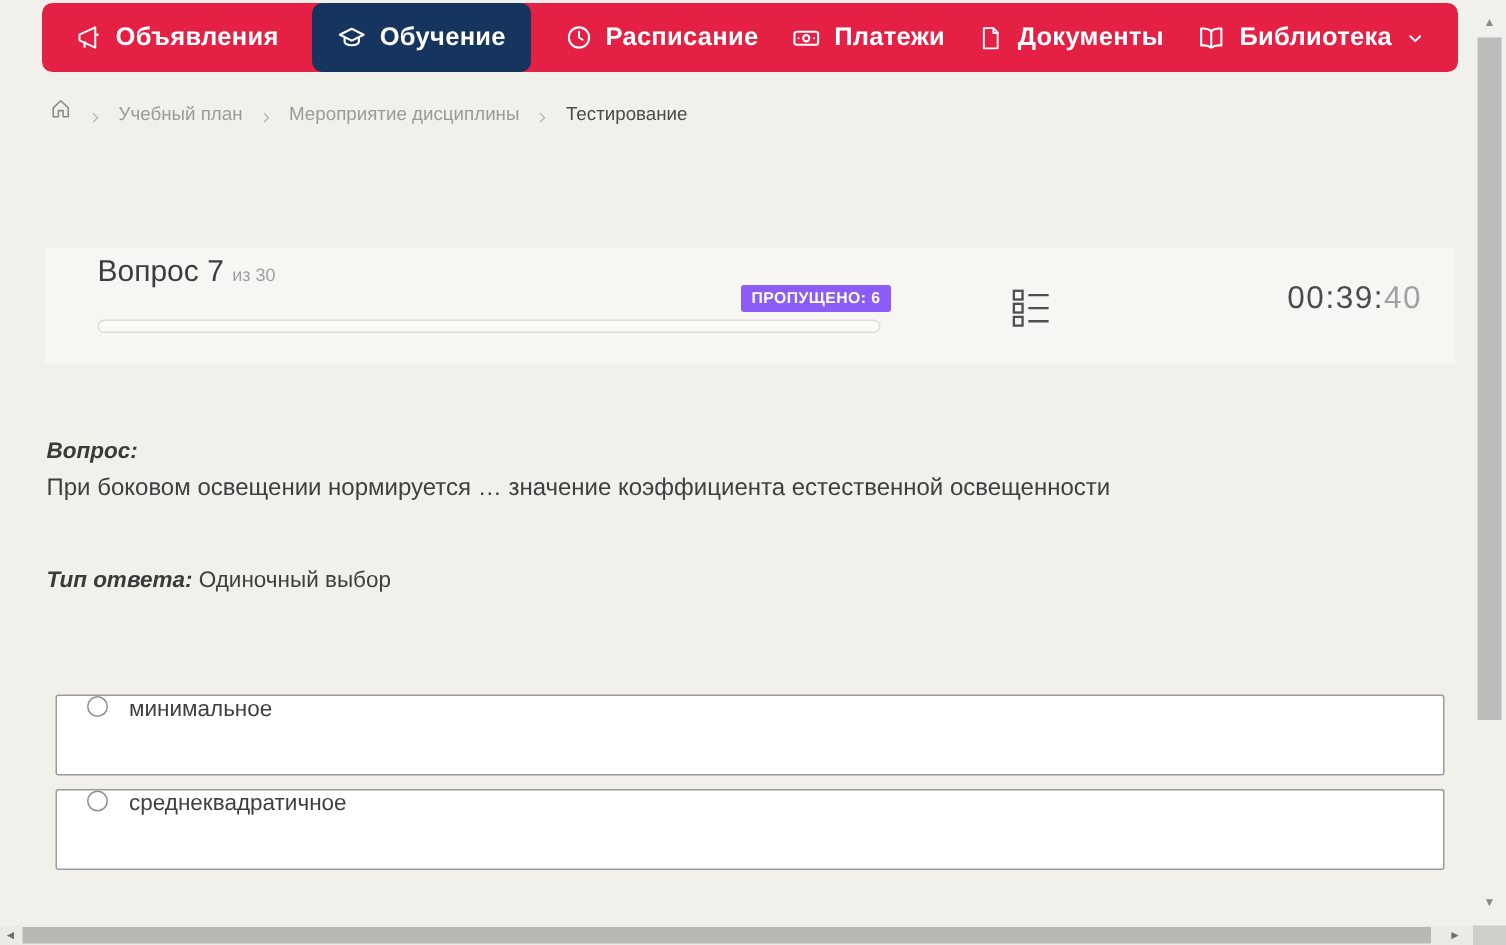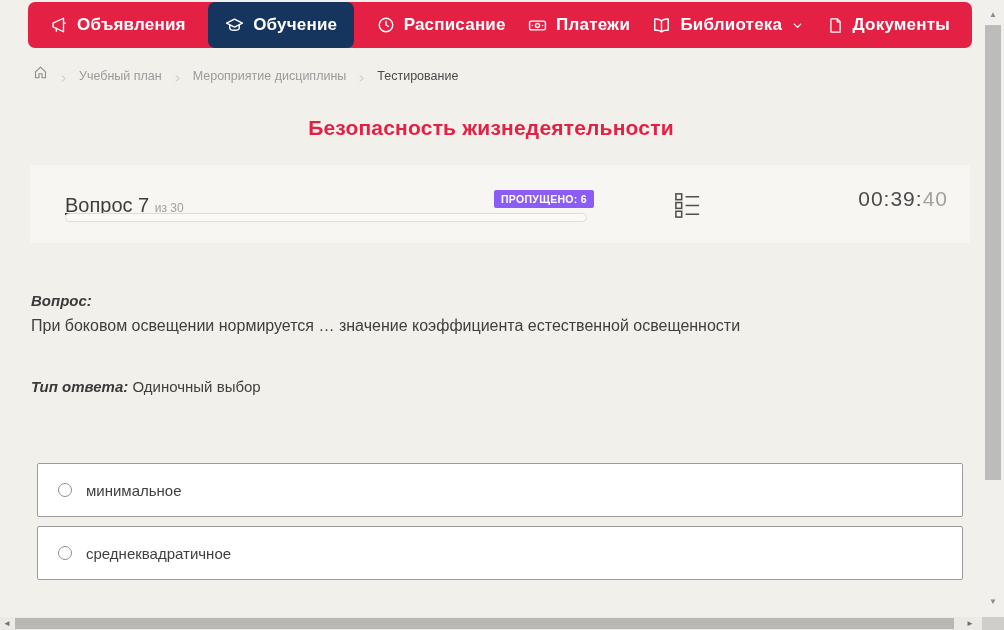--- a/index.html
+++ b/index.html
@@ -22,21 +22,21 @@
   .breadcrumb a { color:#9b9b9b; text-decoration:none; cursor:pointer; }
   .breadcrumb .current { color:#4a4a4a; }
   .crumb-sep { display:flex; align-items:center; }
 
   
   .title { position:absolute; left:0; top:116px; width:982px; text-align:center;
     font-size:21px; font-weight:700; color:var(--accent,#e42145); letter-spacing:.2px; }
 
   
   .qcard { position:absolute; left:30px; top:165px; width:940px; height:78px; background:#f7f6f2; }
-  .qnum { position:absolute; left:35px; top:29px; font-size:20px; color:#3d3d3d;text-decoration:underline; }
+  .qnum { position:absolute; left:35px; top:5px; font-size:20px; color:#3d3d3d; }
   .qof { font-size:12px; color:#9f9f9f; }
   .badge { position:absolute; left:464px; top:25px; background:#8b5cf6; color:#fff;
     font-size:10.5px; font-weight:700; letter-spacing:.3px; padding:3px 7px; border-radius:2px; }
   .progress { position:absolute; left:35px; top:48px; width:522px; height:9px;
     background:#fbfaf7; border:1px solid #dedcd6; border-radius:5px; }
   .progress .fill { width:0%; height:100%; border-radius:5px; background:#cfd8cf; }
   .listicon { position:absolute; left:643px; top:25px; cursor:pointer; }
   .timer { position:absolute; right:22px; top:22px; font-size:21px; font-weight:300;
     color:#4b4b4b; letter-spacing:1px; }
   .timer .t-sec { color:#a3a2a0; }
@@ -46,21 +46,21 @@
     font-style:italic; color:#3a3a3a; }
   .qtext { position:absolute; left:31px; top:317px; width:900px; font-size:16px; color:#3f3f3f; }
   .atype { position:absolute; left:31px; top:378px; font-size:15px; color:#3f3f3f; }
   .atype .alabel { font-weight:700; font-style:italic; color:#3a3a3a;margin-top:40px; }
   .atype .aval { font-size:15px; }
 
   
   .options { position:absolute; left:37px; top:463px; width:926px; display:flex;
     flex-direction:column; gap:9px; }
   .option { height:54px; background:#fff; border:1px solid #9c9c9c; border-radius:2px;
-    display:flex; align-items:center; padding-left:20px; gap:14px; font-size:15px;
+    display:flex; align-items:flex-start; padding-left:20px; gap:14px; font-size:15px;
     color:#3f3f3f; cursor:pointer; }
   .radio { width:14px; height:14px; border:1px solid #8f8f8f; border-radius:50%;
     background:#fff; flex:0 0 auto; }
 
   
   .vscroll { position:absolute; right:0; top:0; width:22px; height:617px; background:#f1f0ed; }
   .vthumb { position:absolute; left:3px; right:3px; top:25px; height:455px; background:#bcbcbb; }
   .varr { position:absolute; left:0; width:22px; text-align:center; color:#8a8a88;
     font-size:8px; line-height:10px; cursor:pointer; }
   .varr.up { top:10px; } .varr.down { bottom:10px; }
@@ -110,40 +110,40 @@
         <svg width="19" height="19" viewBox="0 0 24 24" fill="none" stroke="#fff" stroke-width="1.8" stroke-linecap="round">
             <rect x="2" y="6.5" width="20" height="11" rx="2"></rect>
             <circle cx="12" cy="12" r="2.6"></circle>
             <path d="M5.5 12h.01M18.5 12h.01"></path>
           </svg>
       </span>
       <span>Платежи</span>
     </a>
     <a class="nav-item">
       <span>
+        <svg width="17" height="17" viewBox="0 0 24 24" fill="none" stroke="#fff" stroke-width="1.8" stroke-linejoin="round">
+            <path d="M5.5 2.5h9l4 4v15h-13z"></path>
+            <path d="M14.5 2.5V7H19"></path>
+          </svg>
+      </span>
+      <span>Документы</span>
+    </a>
+    <a class="nav-item">
+      <span>
         <svg width="19" height="19" viewBox="0 0 24 24" fill="none" stroke="#fff" stroke-width="1.8" stroke-linejoin="round">
             <path d="M12 6c-2-1.7-4.5-2.2-7-2.2H3.5V18H6c2.2 0 4.2.6 6 2 1.8-1.4 3.8-2 6-2h2.5V3.8H19c-2.5 0-5 .5-7 2.2z"></path>
             <path d="M12 6v14"></path>
           </svg>
       </span>
       <span>Библиотека</span>
       <span>
         <svg width="13" height="13" viewBox="0 0 24 24" fill="none" stroke="#fff" stroke-width="2.4" stroke-linecap="round" stroke-linejoin="round">
             <path d="M6 9.5l6 6 6-6"></path>
           </svg>
       </span>
-    </a>
-    <a class="nav-item">
-      <span>
-        <svg width="17" height="17" viewBox="0 0 24 24" fill="none" stroke="#fff" stroke-width="1.8" stroke-linejoin="round">
-            <path d="M5.5 2.5h9l4 4v15h-13z"></path>
-            <path d="M14.5 2.5V7H19"></path>
-          </svg>
-      </span>
-      <span>Документы</span>
     </a>
   </nav>
 
   <div class="breadcrumb">
     <span>
       <svg width="15" height="15" viewBox="0 0 24 24" fill="none" stroke="#8a8a8a" stroke-width="1.7" stroke-linejoin="round">
           <path d="M4 11l8-7.5L20 11v9.5h-5.5V14h-5v6.5H4V11z"></path>
         </svg>
     </span>
     <span class="crumb-sep">
@@ -159,21 +159,20 @@
     </span>
     <a>Мероприятие дисциплины</a>
     <span class="crumb-sep">
       <svg width="9" height="9" viewBox="0 0 24 24" fill="none" stroke="#b9b8b5" stroke-width="2.6">
           <path d="M8 4l8 8-8 8"></path>
         </svg>
     </span>
     <span class="current">Тестирование</span>
   </div>
 
-  <h1 class="title">Безопасность жизнедеятельности</h1>
 
   <section class="qcard">
     <div class="qnum">
       <span>Вопрос 7</span>
       <span class="qof">из 30</span>
     </div>
     <span class="badge">ПРОПУЩЕНО: 6</span>
     <div class="progress">
         <div class="fill" style="width: 0%;"></div>
       </div>

